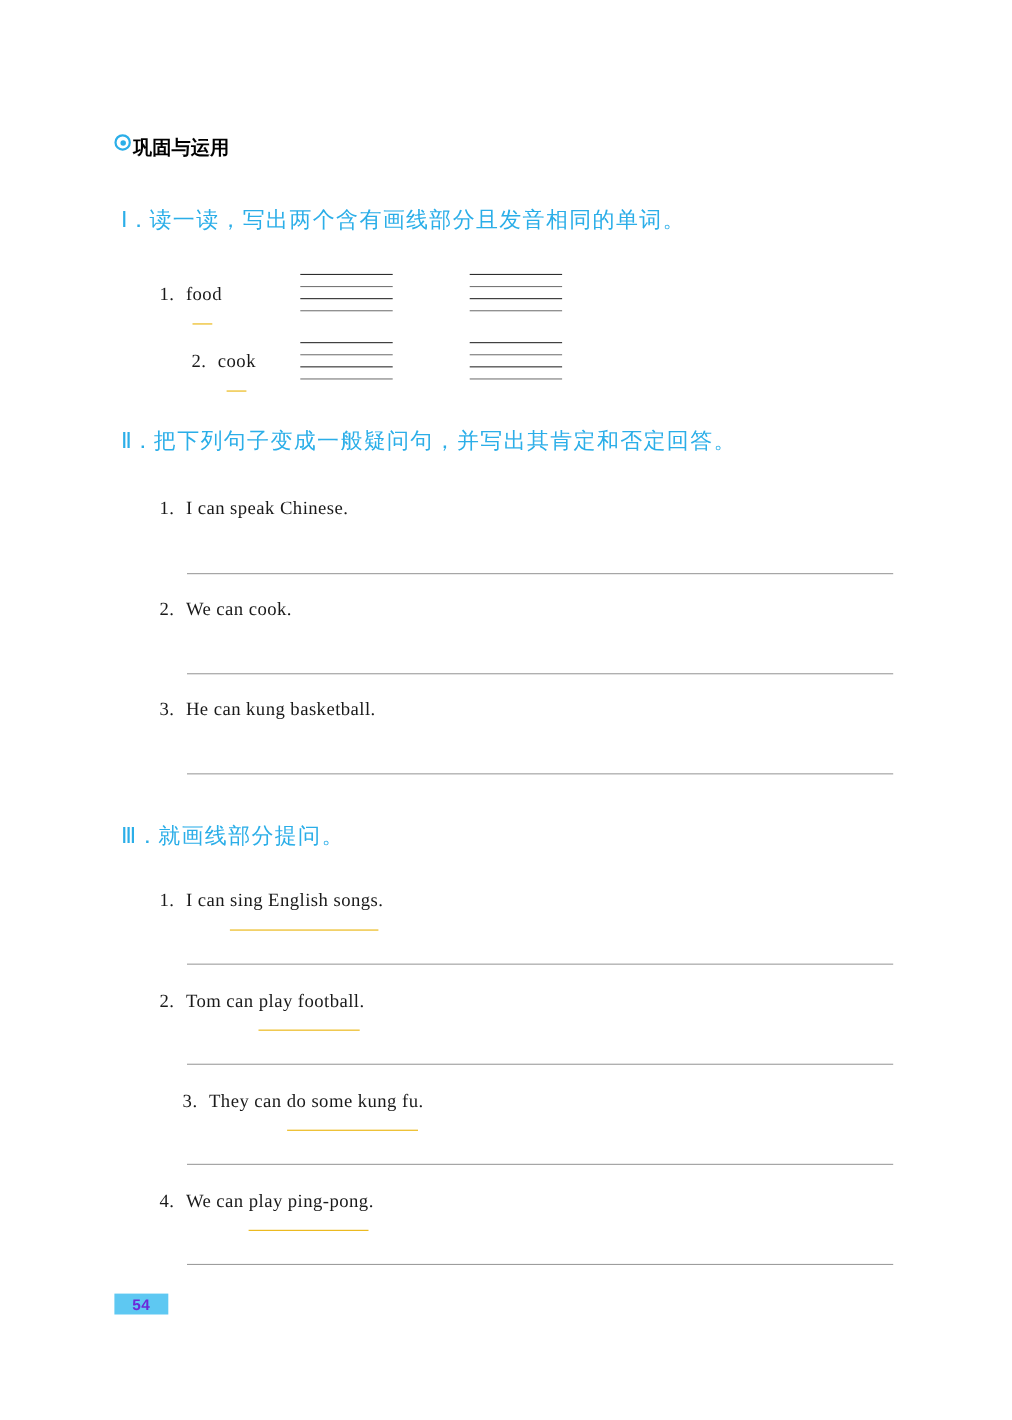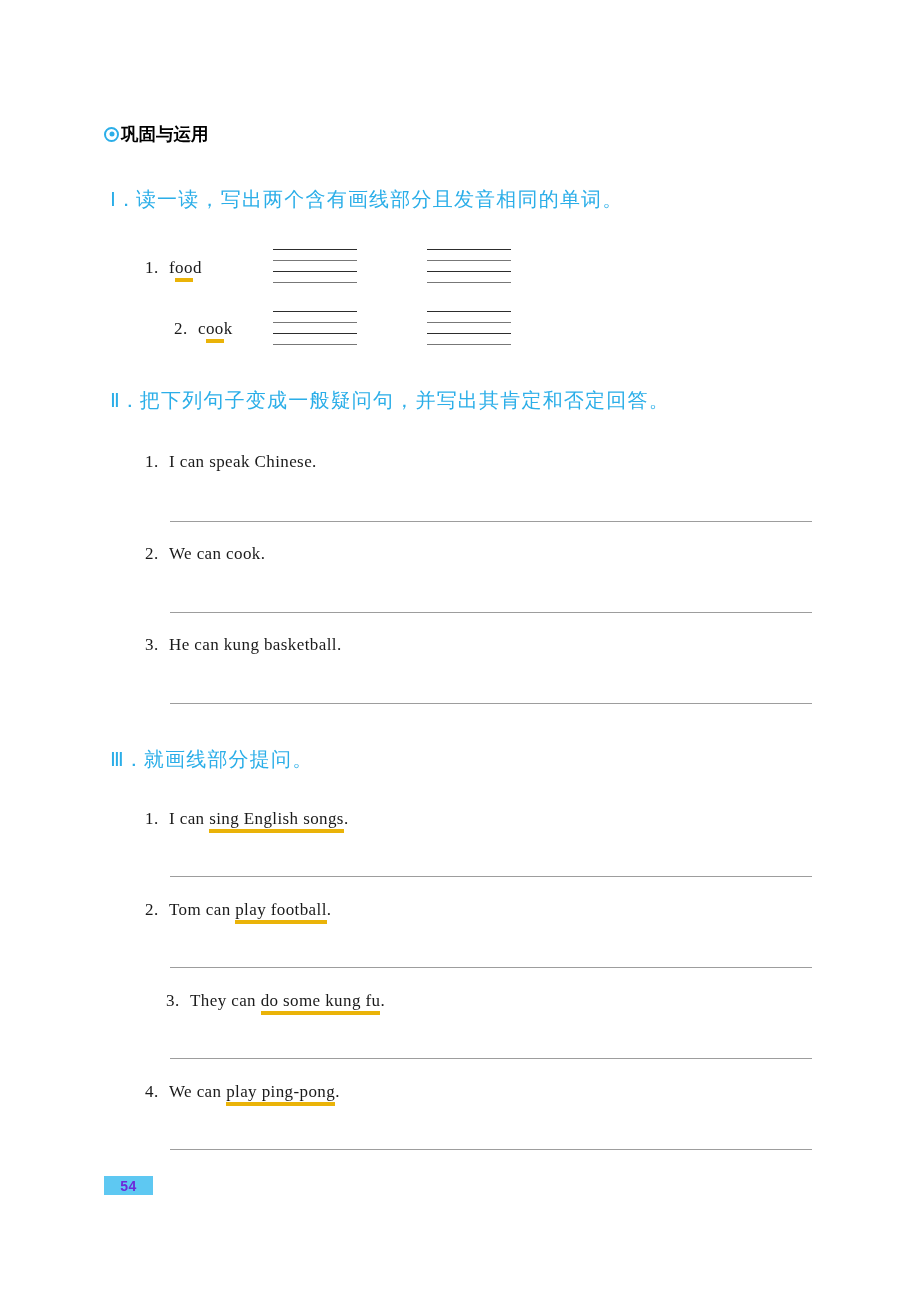--- a/index.html
+++ b/index.html
@@ -15,21 +15,20 @@
     overflow: hidden;
     font-family: "Liberation Serif", "DejaVu Serif", serif;
   }
 
   
   .section-header {
     position: absolute;
     left: 104px;
     top: 122px;
     display: flex;
-    align-items: center;
     gap: 2px;
   }
   .header-bullet {
     width: 15px;
     height: 15px;
     border: 2px solid #2BAEE8;
     border-radius: 50%;
     box-sizing: border-box;
     position: relative;
     flex: 0 0 auto;
@@ -75,22 +74,22 @@
     font-size: 17px;
     color: #1a1a1a;
     white-space: nowrap;
     letter-spacing: 0.4px;
   }
   .q-num {
     display: inline-block;
     min-width: 24px;
   }
   .uline {
-    border-bottom: 4px solid #eab308;
-    padding-bottom: 1px;
+    border-bottom: 1px solid #eab308;
+    padding-bottom: 17px;
   }
 
   
   .answer-line {
     position: absolute;
     left: 170px;
     width: 642px;
     height: 0;
     border-top: 1px solid #9d9d9d;
   }

